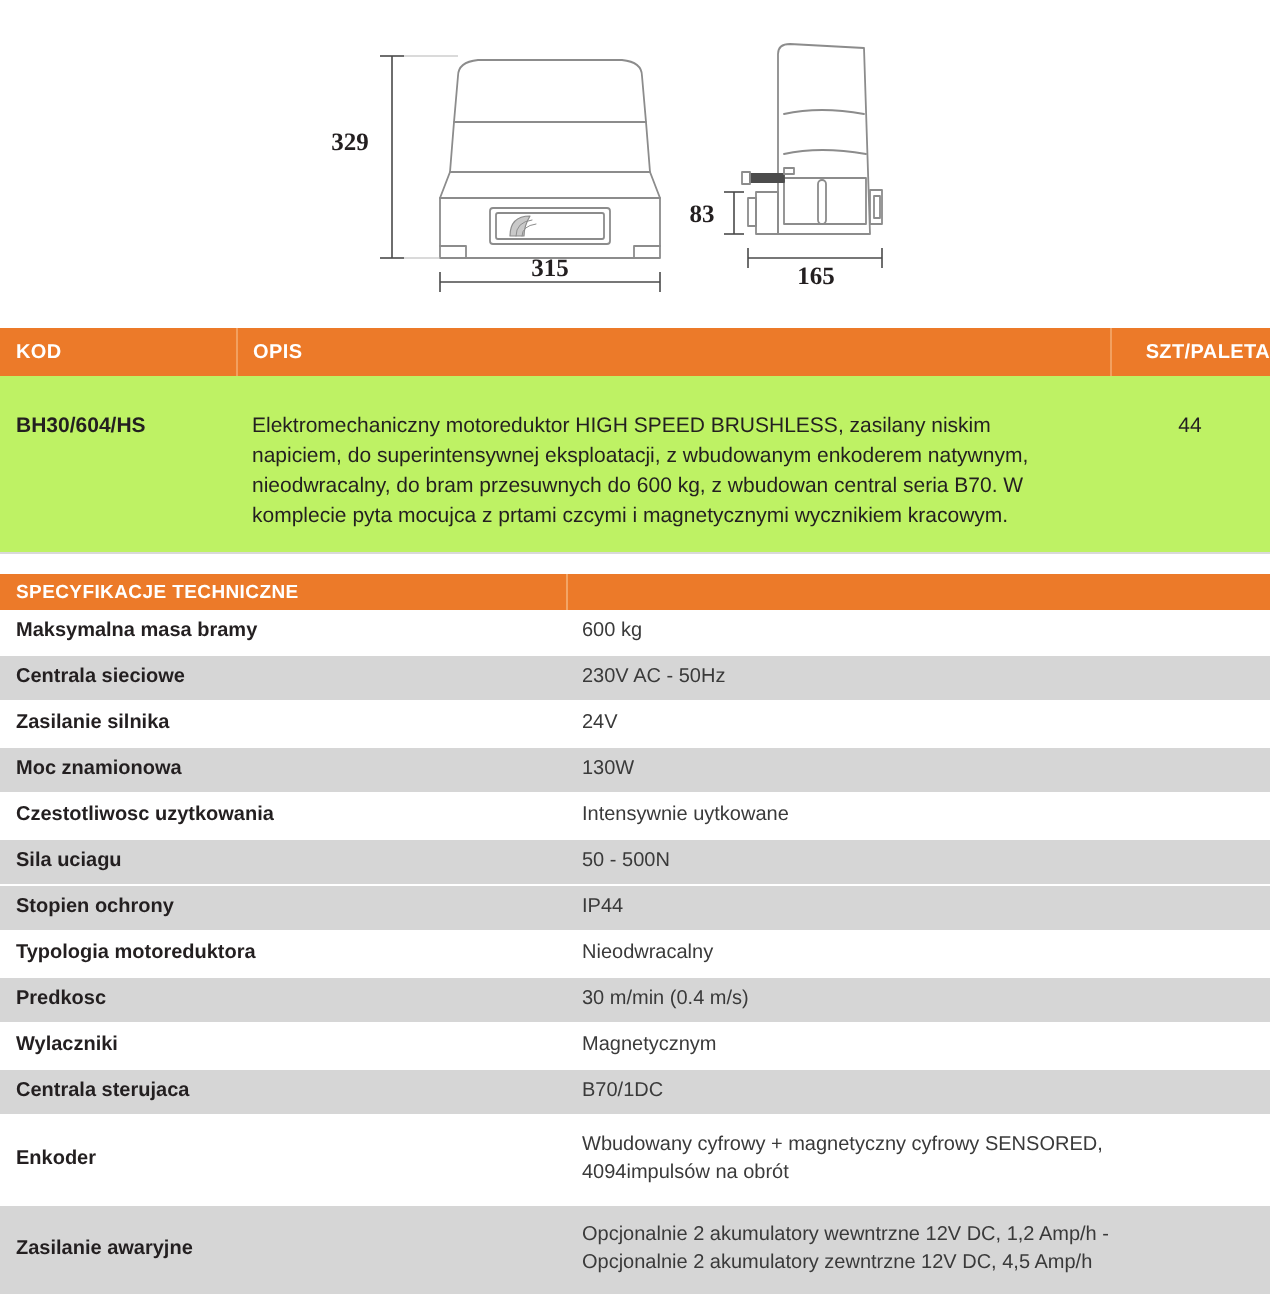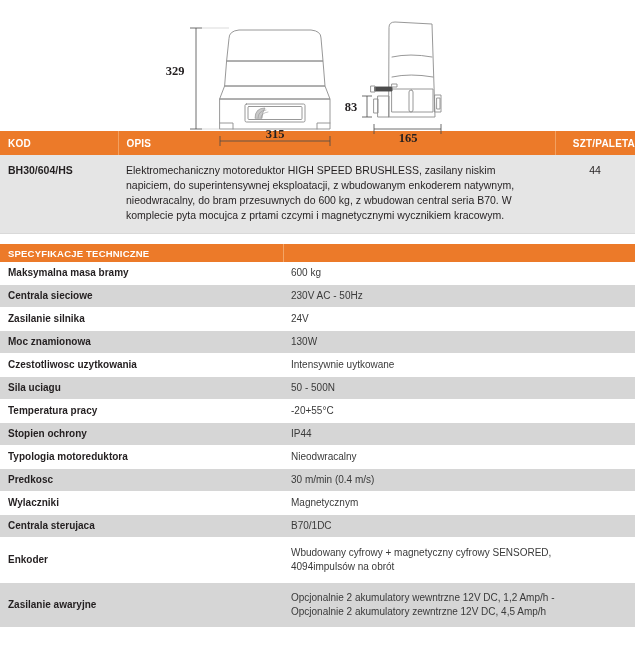--- a/index.html
+++ b/index.html
@@ -6,21 +6,21 @@
   html, body {
     width: 635px;
     height: 650px;
     background: #ffffff;
     font-family: "Liberation Sans", sans-serif;
     color: #231f20;
   }
   .sheet { width: 635px; height: 650px; position: relative; overflow: hidden; }
 
   
-  .drawing { position: relative; width: 635px; height: 131px; }
+  .drawing { position: relative; width: 635px; height: 164px; }
   .drawing svg { position: absolute; left: 0; top: 0; }
 
   
   .product-table { width: 635px; border-collapse: collapse; table-layout: fixed; border-radius: 22px; }
   .product-table thead th {
     background: #ec7a29;
     color: #ffffff;
     font-size: 10px;
     font-weight: bold;
     letter-spacing: .2px;
@@ -28,24 +28,24 @@
     padding: 6px 0 6px 8px;
     height: 24px;
     vertical-align: middle;
   }
   .product-table thead th.c-kod   { width: 118px; border-right: 1px solid #f2a060; }
   .product-table thead th.c-opis  { width: 437px; border-right: 1px solid #f2a060; }
   .product-table thead th.c-szt   { width: 80px; text-align: right; padding-left: 0; }
   .product-table tbody td {
     font-size: 10.5px;
     vertical-align: top;
-    padding: 8px 8px 10px 8px;
+    padding: 18px 8px 10px 8px;
     line-height: 15px;
     border-bottom: 1px solid #d9d9d9;
-    background: #e5e5e5;
+    background: #bef264;
   }
   .product-table tbody td.v-kod { font-weight: bold; font-size: 10.5px; white-space: nowrap; }
   .product-table tbody td.v-opis { padding-right: 24px; }
   .product-table tbody td.v-szt { text-align: center; padding-left: 0; padding-right: 0; }
 
   
   .spec-wrap { margin-top: 10px; }
   .spec-table { width: 635px; border-collapse: collapse; table-layout: fixed; }
   .spec-head th {
     background: #ec7a29;
@@ -199,24 +199,20 @@
             <td class="s-value">130W</td>
           </tr>
           <tr class="odd">
             <td class="s-label">Czestotliwosc uzytkowania</td>
             <td class="s-value">Intensywnie uytkowane</td>
           </tr>
           <tr class="even">
             <td class="s-label">Sila uciagu</td>
             <td class="s-value">50 - 500N</td>
           </tr>
-          <tr class="odd">
-            <td class="s-label">Temperatura pracy</td>
-            <td class="s-value">-20+55°C</td>
-          </tr>
           <tr class="even">
             <td class="s-label">Stopien ochrony</td>
             <td class="s-value">IP44</td>
           </tr>
           <tr class="odd">
             <td class="s-label">Typologia motoreduktora</td>
             <td class="s-value">Nieodwracalny</td>
           </tr>
           <tr class="even">
             <td class="s-label">Predkosc</td>

